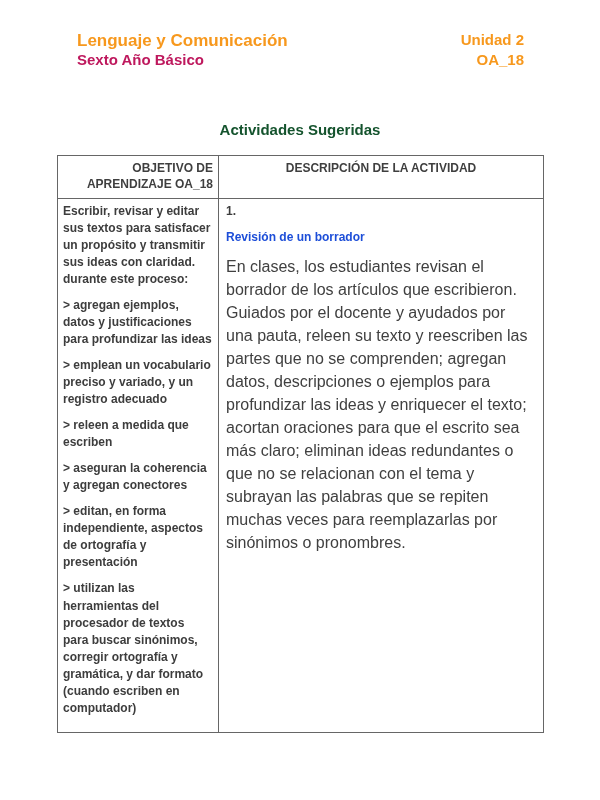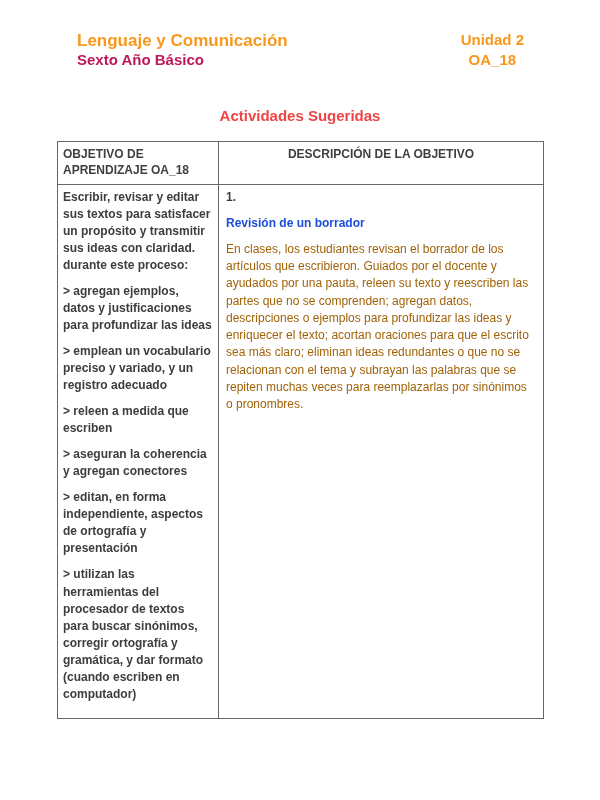--- a/index.html
+++ b/index.html
@@ -26,53 +26,53 @@
   .header-left .subject {
     color: var(--accent-orange);
     font-size: 17px; font-weight: bold;
     line-height: 1.25;
   }
   .header-left .grade {
     color: #be185d;
     font-size: 15px; font-weight: bold;
     line-height: 1.25;
   }
-  .header-right { text-align: center; }
+  .header-right { text-align: right; }
   .header-right .unit, .header-right .oa {
     color: var(--accent-orange);
     font-size: 15px; font-weight: bold;
     line-height: 1.35;
   }
 
   
   .page-title {
     text-align: center;
-    color: #ef4444;
+    color: #14532d;
     font-size: 15px; font-weight: bold;
-    margin-top: 36px;
+    margin-top: 50px;
   }
 
   
   .activities-table {
     border-collapse: collapse;
     margin: 17px 0 0 57px;
     width: 486px;
     table-layout: fixed;
   }
   .activities-table th, .activities-table td {
     border: 1.5px solid var(--border-gray);
     vertical-align: top;
     color: var(--text-dark);
   }
   .activities-table th {
     font-size: 12px; font-weight: bold;
     padding: 4px 5px 6px 5px;
     line-height: 1.35;
   }
-  th.col-objective { width: 161px; text-align: left; }
+  th.col-objective { width: 161px; text-align: right; }
   th.col-activity  { width: 325px; text-align: center; }
 
   td.objective-cell {
     padding: 4px 5px 6px 5px;
     height: 513px;
   }
   td.objective-cell p {
     font-size: 12px; font-weight: bold;
     line-height: 1.42;
     margin-bottom: 9px;
@@ -81,23 +81,23 @@
   td.activity-cell { padding: 5px 7px 6px 7px; }
   .activity-number {
     font-size: 12px; font-weight: bold;
     margin-bottom: 12px; color: #3d3d3d;
   }
   .activity-subtitle {
     font-size: 12px; font-weight: bold;
     margin-bottom: 11px; color: #1d4ed8;
   }
   .activity-body {
-    font-size: 12px; font-weight: normal;
+    font-size: 16px; font-weight: normal;
     line-height: 1.44;
-    color: #a16207;
+    color: #404040;
   }
 </style>
 </head>
 <body>
 
 <div class="page">
 
   <div class="doc-header">
     <div class="header-left">
       <div class="subject">Lenguaje y Comunicación</div>
@@ -108,21 +108,21 @@
       <div class="oa">OA_18</div>
     </div>
   </div>
 
   <h1 class="page-title">Actividades Sugeridas</h1>
 
   <table class="activities-table">
     <thead>
       <tr>
         <th class="col-objective">OBJETIVO DE APRENDIZAJE OA_18</th>
-        <th class="col-activity">DESCRIPCIÓN DE LA OBJETIVO</th>
+        <th class="col-activity">DESCRIPCIÓN DE LA ACTIVIDAD</th>
       </tr>
     </thead>
     <tbody>
       <tr>
         <td class="objective-cell">
           <p>Escribir, revisar y editar sus textos para satisfacer un propósito y transmitir sus ideas con claridad. durante este proceso:</p>
           <p>&gt; agregan ejemplos, datos y justificaciones para profundizar las ideas</p>
           <p>&gt; emplean un vocabulario preciso y variado, y un registro adecuado</p>
           <p>&gt; releen a medida que escriben</p>
           <p>&gt; aseguran la coherencia y agregan conectores</p>

